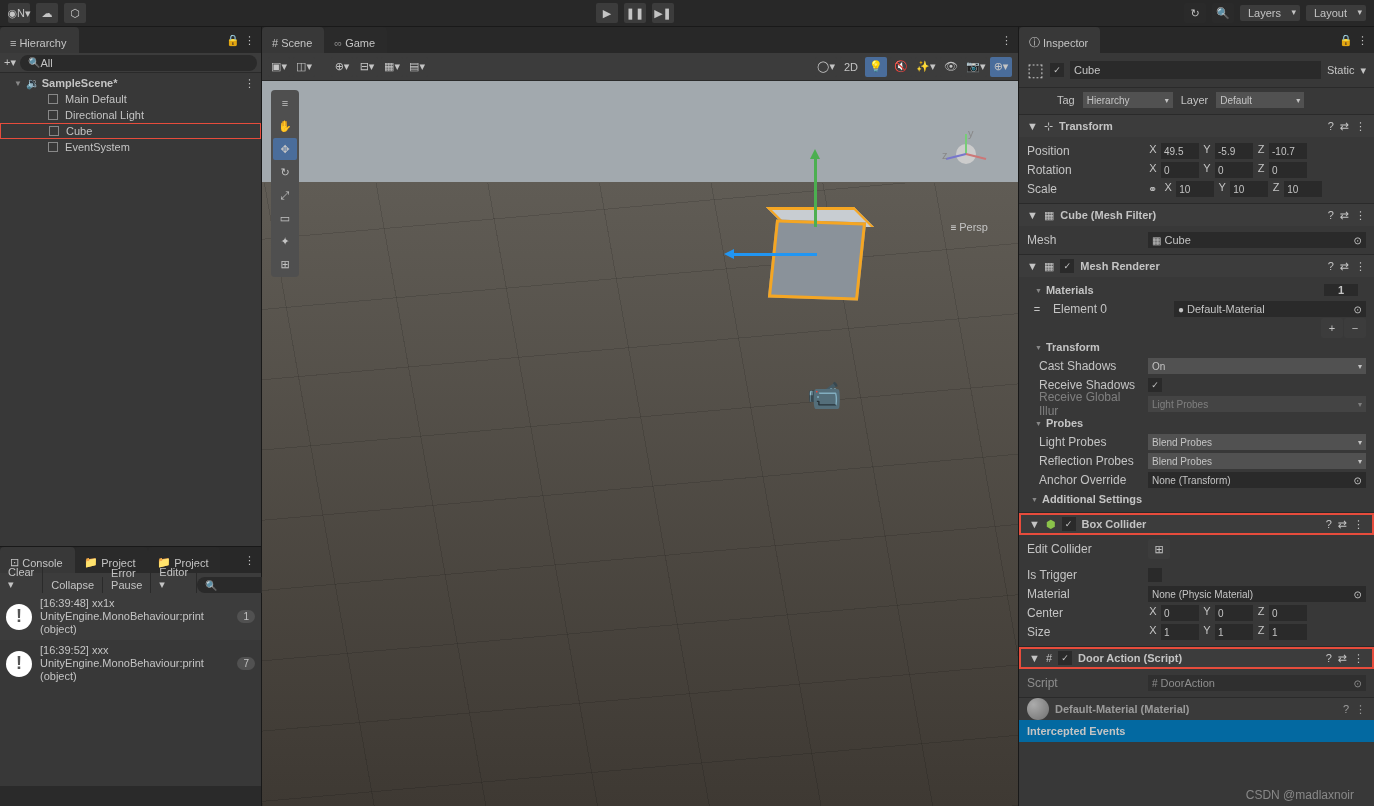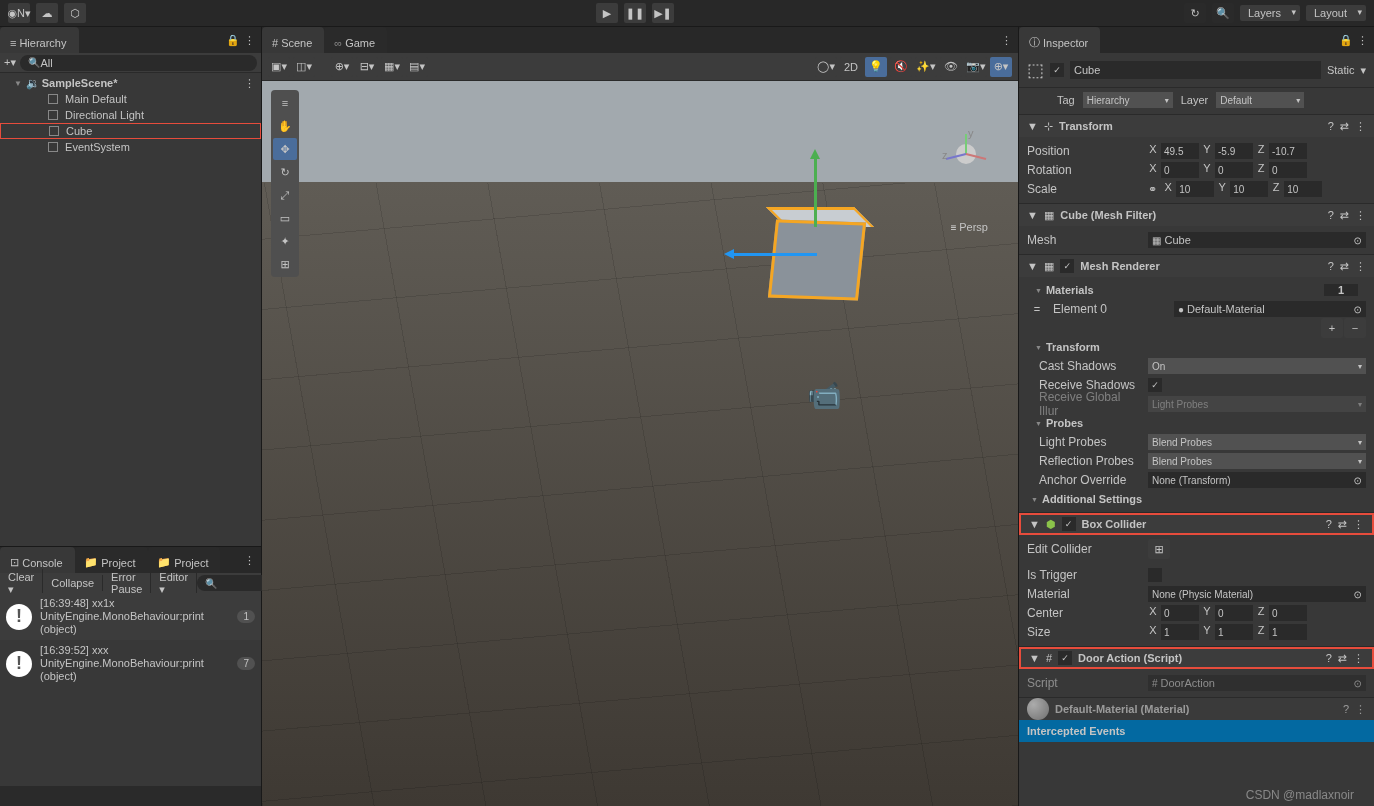--- a/index.html
+++ b/index.html
@@ -59,21 +59,21 @@
 .xyz-lbl { width: 10px; text-align: center; }
 .num-input { background: #2a2a2a; border: none; color: #c4c4c4; width: 38px; height: 16px; padding: 0 3px; font-size: 10px; }
 .obj-field { flex: 1; background: #2a2a2a; height: 16px; display: flex; align-items: center; padding: 0 4px; gap: 3px; position: relative; font-size: 10px; }
 .obj-field::after { content: '⊙'; position: absolute; right: 4px; font-size: 10px; }
 .select-field { flex: 1; background: #515151; height: 16px; display: flex; align-items: center; padding: 0 4px; position: relative; font-size: 10px; }
 .select-field::after { content: '▾'; position: absolute; right: 4px; font-size: 8px; }
 .checkbox { width: 14px; height: 14px; background: #2a2a2a; display: flex; align-items: center; justify-content: center; font-size: 9px; }
 .section-label { font-weight: bold; padding: 3px 8px; display: flex; align-items: center; gap: 4px; }
 .section-label::before { content: '▼'; font-size: 7px; color: #888; }
 .console { height: 260px; background: #383838; display: flex; flex-direction: column; border-top: 1px solid #191919; }
-.console-toolbar { height: 20px; background: #3c3c3c; display: flex; align-items: center; }
+.console-toolbar { height: 20px; background: #3c3c3c; display: flex; align-items: flex-end; }
 .console-btn { padding: 2px 8px; border-right: 1px solid #2a2a2a; cursor: pointer; }
 .console-list { flex: 1; overflow: auto; }
 .console-item { display: flex; align-items: center; padding: 4px 6px; gap: 8px; }
 .console-item:nth-child(odd) { background: #3c3c3c; }
 .warn-ico { width: 26px; height: 26px; background: #fff; border-radius: 50%; display: flex; align-items: center; justify-content: center; color: #555; font-size: 18px; font-weight: bold; flex-shrink: 0; }
 .console-text { flex: 1; line-height: 13px; }
 .badge { background: #515151; border-radius: 8px; padding: 1px 6px; font-size: 10px; }
 .console-right-badges { margin-left: auto; display: flex; gap: 2px; align-items: center; }
 .watermark { position: absolute; right: 20px; bottom: 4px; color: #888; font-size: 12px; }
 .footer { height: 20px; background: #2a2a2a; color: #888; padding: 2px 8px; display: flex; align-items: center; font-size: 10px; }

